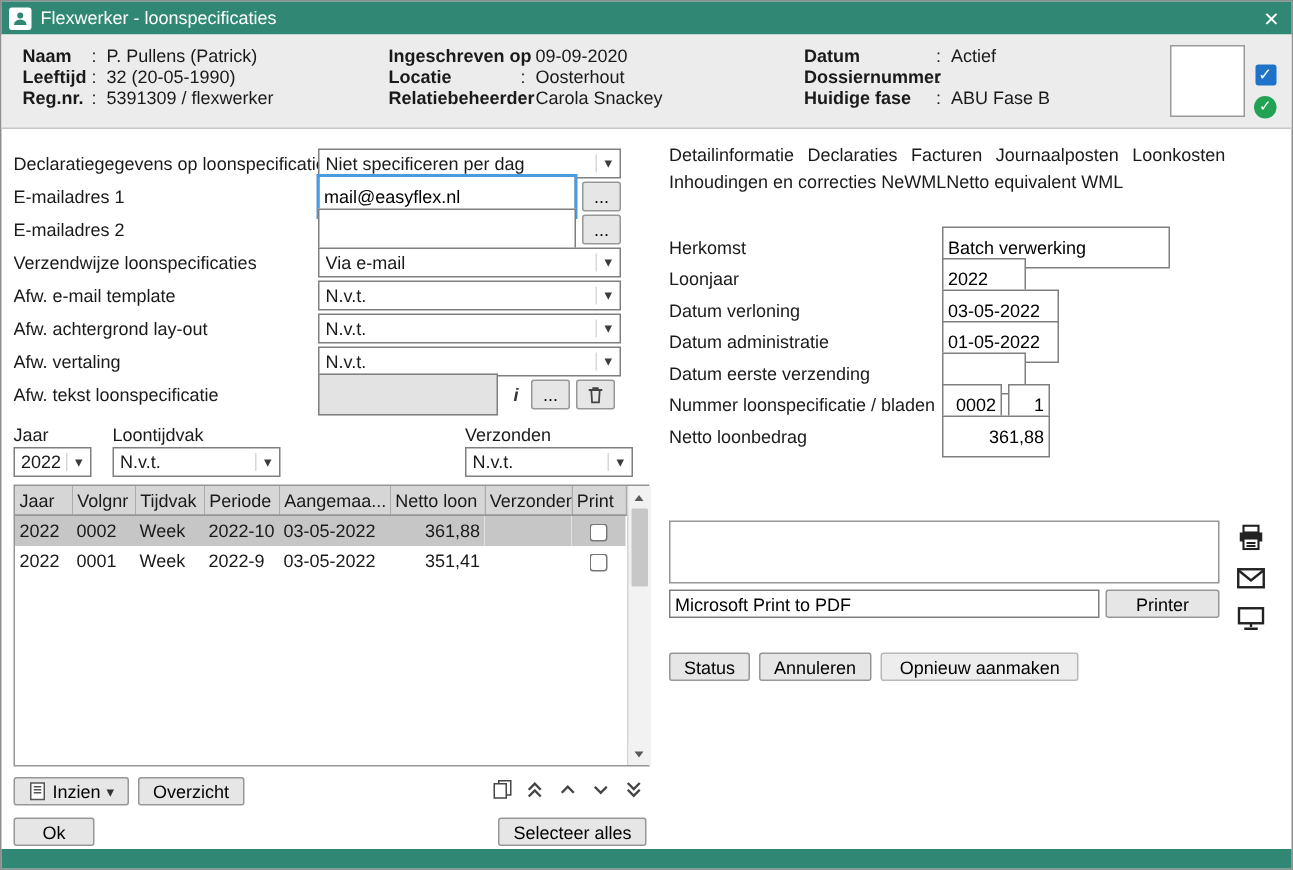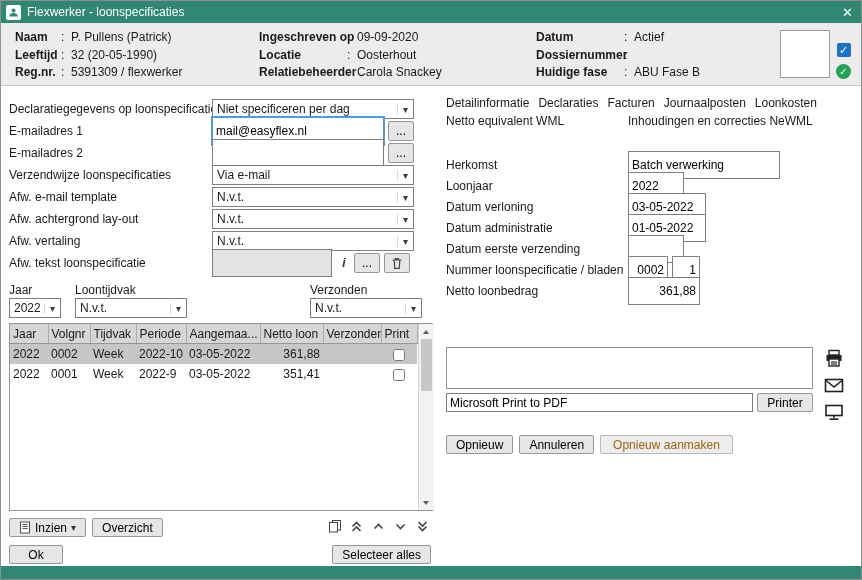--- a/index.html
+++ b/index.html
@@ -7,21 +7,21 @@
   .window{width:862px;height:580px;border:1px solid #8f8f8f;background:#fff;display:flex;flex-direction:column;box-sizing:border-box}
 
   
   .titlebar{flex:0 0 22px;background:#2f8774;color:#fff;display:flex;align-items:center;gap:6px;padding:0 8px 0 5px}
   .app-icon{width:15px;height:15px;background:#fff;border-radius:2px;display:flex;align-items:center;justify-content:center}
   .titlebar-title{font-weight:normal;flex:1;white-space:nowrap}
   .close-btn{font-size:13px;background:none;border:none;color:#fff;padding:0;cursor:default;font-family:inherit}
 
   
   .header{flex:0 0 60px;background:#ececec;border-bottom:1px solid #c6c6c6;display:flex;padding:7px 8px 6px 14px;box-sizing:border-box}
-  .hcol{display:flex;flex-direction:column;justify-content:space-between}
+  .hcol{display:flex;flex-direction:column;justify-content:flex-start}
   .hcol1{width:244px}.hcol2{width:277px}.hcol3{flex:1}
   .hrow{display:flex;white-space:nowrap;overflow:hidden}
   .hlabel{font-weight:bold;flex-shrink:0}
   .hcol1 .hlabel{width:46px}.hcol2 .hlabel{width:88px}.hcol3 .hlabel{width:88px}
   .hsep{width:10px;flex-shrink:0}
   .header-right{display:flex;gap:6px;align-items:flex-start;padding-right:2px}
   .photo-box{width:48px;height:46px;background:#fff;border:1px solid #9a9a9a}
   .right-checks{display:flex;flex-direction:column;gap:7px;align-items:center;padding-top:13px}
   .blue-check{width:14px;height:14px;background:#1e73c8;color:#fff;font-size:11px;display:flex;align-items:center;justify-content:center;border-radius:2px;line-height:1}
   .green-check{width:15px;height:15px;background:#21a353;color:#fff;border-radius:50%;font-size:10px;display:flex;align-items:center;justify-content:center;line-height:1}
@@ -32,21 +32,21 @@
   .right-panel{flex:1;padding:10px 10px 0 13px;box-sizing:border-box;display:flex;flex-direction:column;overflow:hidden}
 
   
   .sel{height:20px;border:1px solid #7f7f7f;background:#fff;display:flex;align-items:center;padding-left:4px;box-sizing:border-box}
   .sel-text{flex:1;overflow:hidden;white-space:nowrap}
   .arrow{width:15px;text-align:center;color:#3c3c3c;font-size:10px;border-left:1px solid #d8d8d8;flex-shrink:0}
   .inp{height:28px;border:1px solid #7f7f7f;padding:0 3px;box-sizing:border-box;font:inherit;background:#fff}
   .inp:disabled{background:#e3e3e3}
   .focused{outline:2px solid #4a9be0;outline-offset:-1px}
   .btn{height:19px;background:#e6e6e6;border:1px solid #979797;border-radius:2px;font:inherit;padding:0 9px;display:inline-flex;align-items:center;gap:4px;box-sizing:border-box;white-space:nowrap}
-  .btn:disabled{background:#ededed;border-color:#b8b8b8;color:#a16207}
+  .btn:disabled{background:#ededed;border-color:#b8b8b8;color:#000000}
   .dots-btn{width:26px;height:20px;margin-left:4px;background:#e6e6e6;border:1px solid #979797;border-radius:2px;font:inherit;line-height:8px;padding:0;box-sizing:border-box}
   .flat-btn{background:none;border:none;font:inherit;padding:0;margin-left:6px;width:12px;font-style:italic;font-weight:bold;color:#333}
   .num{text-align:right}
 
   
   .frow{display:flex;align-items:center;height:22px;flex-shrink:0}
   .flabel{flex:0 0 203px;overflow:hidden;white-space:nowrap}
   .sel-wide{width:202px}
   .inp-email{width:172px}
   .inp-short{width:120px}
@@ -95,21 +95,21 @@
   .rrow.tall .rlabel{padding-top:2px}
   .w152{width:152px}.w72{width:72px}.w58{width:58px}.w92{width:92px;margin-left:4px}
   .w78{width:78px}.w56{width:56px}.w40{width:40px}.w28{width:28px;margin-left:4px}
   .notes{width:183px;height:88px;border:1px solid #7f7f7f;font:inherit;resize:none;box-sizing:border-box;padding:2px 3px}
 
   .msg-area{display:flex;gap:8px;margin-top:46px;flex-shrink:0}
   .msg-left{width:367px;display:flex;flex-direction:column}
   .msg-box{height:42px;border:1px solid #969696;background:#fff;font:inherit;resize:none;box-sizing:border-box;padding:2px 3px}
   .printer-row{display:flex;margin-top:4px;align-items:center}
   .printer-input{flex:1;height:19px}
-  .printer-btn{width:56px;margin-left:4px;justify-content:center;}
+  .printer-btn{width:76px;margin-left:4px;justify-content:center;}
   .action-icons{display:flex;flex-direction:column;gap:5px;align-items:center}
   .action-icon-btn{background:none;border:none;padding:1px;width:26px;height:22px;display:flex;align-items:center;justify-content:center}
 
   .right-buttons{display:flex;align-items:center;margin-top:12px;flex-shrink:0}
   .right-buttons .btn+.btn{margin-left:6px}
   .btn-opnieuw{margin-left:auto;padding:0 12px}
 
   
   .bottombar{flex:0 0 13px;background:#2f8774}
 </style>
@@ -401,22 +401,22 @@
     <div class="right-panel">
 
       <div class="tabs">
         <span class="tab">Detailinformatie</span>
         <span class="tab">Declaraties</span>
         <span class="tab">Facturen</span>
         <span class="tab">Journaalposten</span>
         <span class="tab">Loonkosten</span>
       </div>
       <div class="subtabs">
+        <span class="subtab subtab2">Inhoudingen en correcties NeWML</span>
         <span class="subtab subtab1">Netto equivalent WML</span>
-        <span class="subtab subtab2">Inhoudingen en correcties NeWML</span>
       </div>
 
       <div class="rrow first">
         <span class="rlabel">Herkomst</span>
         <input class="inp w152" value="Batch verwerking" style="">
       </div>
       <div class="rrow">
         <span class="rlabel">Loonjaar</span>
         <input class="inp w56" value="2022" style="">
       </div>
@@ -473,21 +473,21 @@
                 <rect x="2" y="1.5" width="16" height="10" fill="#fff" stroke="#222" stroke-width="1.6"></rect>
                 <line x1="10" y1="11.5" x2="10" y2="14" stroke="#222" stroke-width="1.6"></line>
                 <line x1="5.5" y1="15.2" x2="14.5" y2="15.2" stroke="#222" stroke-width="1.6"></line>
               </svg>
           </button>
         </div>
       </div>
 
       <div class="right-buttons">
         <button class="btn">
-            <span>Opnieuw</span>
+            <span>Status</span>
           </button>
         <button class="btn">
             <span>Annuleren</span>
           </button>
         <button class="btn btn-opnieuw" disabled="">
             <span>Opnieuw aanmaken</span>
           </button>
       </div>
 
     </div>

